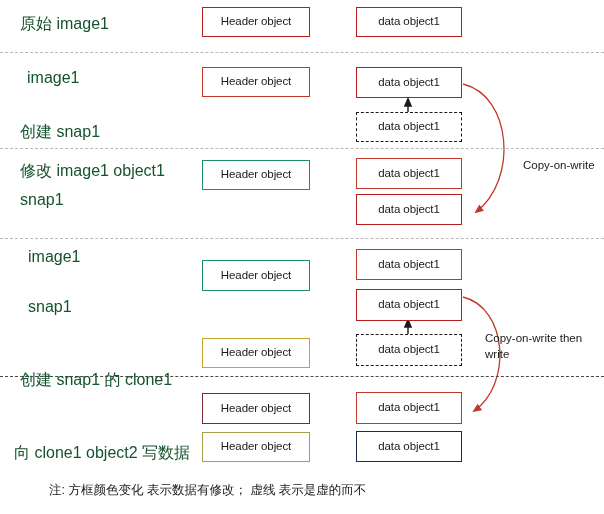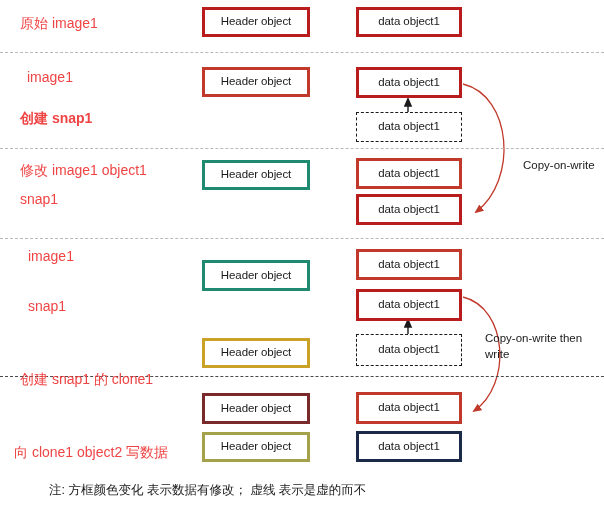--- a/index.html
+++ b/index.html
@@ -16,43 +16,43 @@
   .sep{
     position:absolute;left:0;width:604px;height:0;
     border-top:1px dashed #b9b9b9;
   }
   .sep.dark{border-top:1px dashed #4a4a4a;}
 
   
   .box{
     position:absolute;
     box-sizing:border-box;
-    border:3px solid #b91c1c;
+    border:1px solid #b91c1c;
     background:#ffffff;
     font-size:11.5px;
     line-height:1;
     display:flex;align-items:center;justify-content:center;
     letter-spacing:-0.1px;
     white-space:nowrap;
   }
   .box.red{border-color:#c0392b;}
   .box.teal{border-color:#1f8a70;}
   .box.gold{border-color:#c9a227;}
   .box.olive{border-color:#a3a14a;}
   .box.maroon{border-color:#7a2a2a;}
   .box.navy{border-color:#1c2a4a;}
   .box.dashed{border:1.6px dashed #1a1a1a;}
 
   
   .label{
     position:absolute;
-    font-size:14px;
+    font-size:16px;
     line-height:1;
     white-space:nowrap;
-    color:#ef4444;
+    color:#14532d;
   }
   
   .anno{
     position:absolute;
     font-size:11.5px;
     line-height:15px;
     white-space:nowrap;
     color:#1a1a1a;
   }
   .note{
@@ -95,21 +95,21 @@
   <div class="sep dark" style="top:376px;"></div>
 
   <div class="label" style="left:20px;top:16px;">原始 image1</div>
 
   <div class="box" style="left:202px;top:7px;width:108px;height:30px;">Header object</div>
 
   <div class="box" style="left:356px;top:7px;width:106px;height:30px;">data object1</div>
 
   <div class="label" style="left:27px;top:70px;">image1</div>
 
-  <div class="label" style="left:20px;top:111px;font-weight:bold;">创建 snap1</div>
+  <div class="label" style="left:20px;top:124px;">创建 snap1</div>
 
   <div class="box red" style="left:202px;top:67px;width:108px;height:30px;">Header object</div>
 
   <div class="box" style="left:356px;top:67px;width:106px;height:31px;">data object1</div>
 
   <div class="box dashed" style="left:356px;top:112px;width:106px;height:30px;">data object1</div>
 
   <div class="anno" style="left:523px;top:118px;margin-top:40px;">Copy-on-write</div>
 
   <div class="label" style="left:20px;top:163px;">修改 image1 object1</div>

